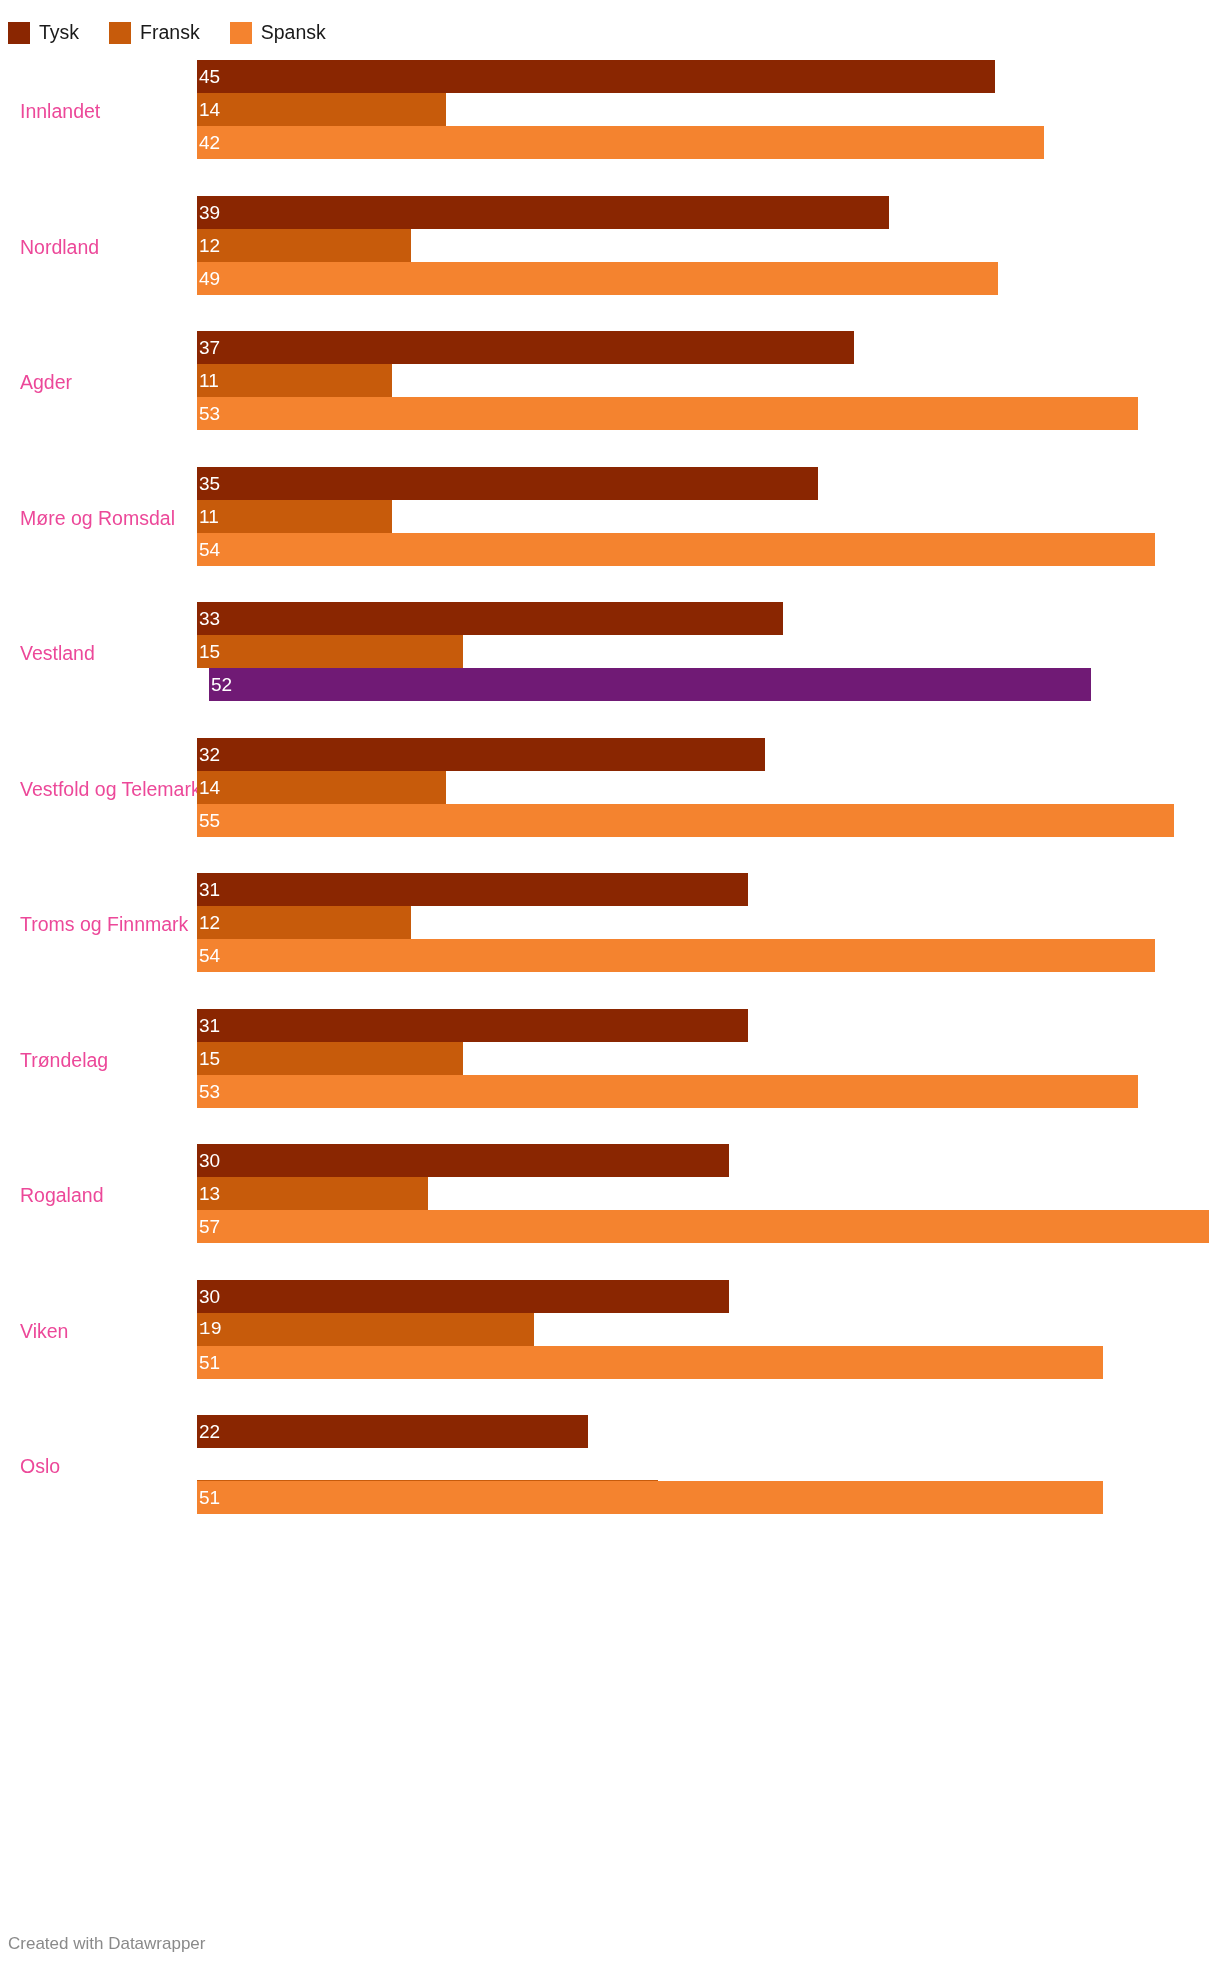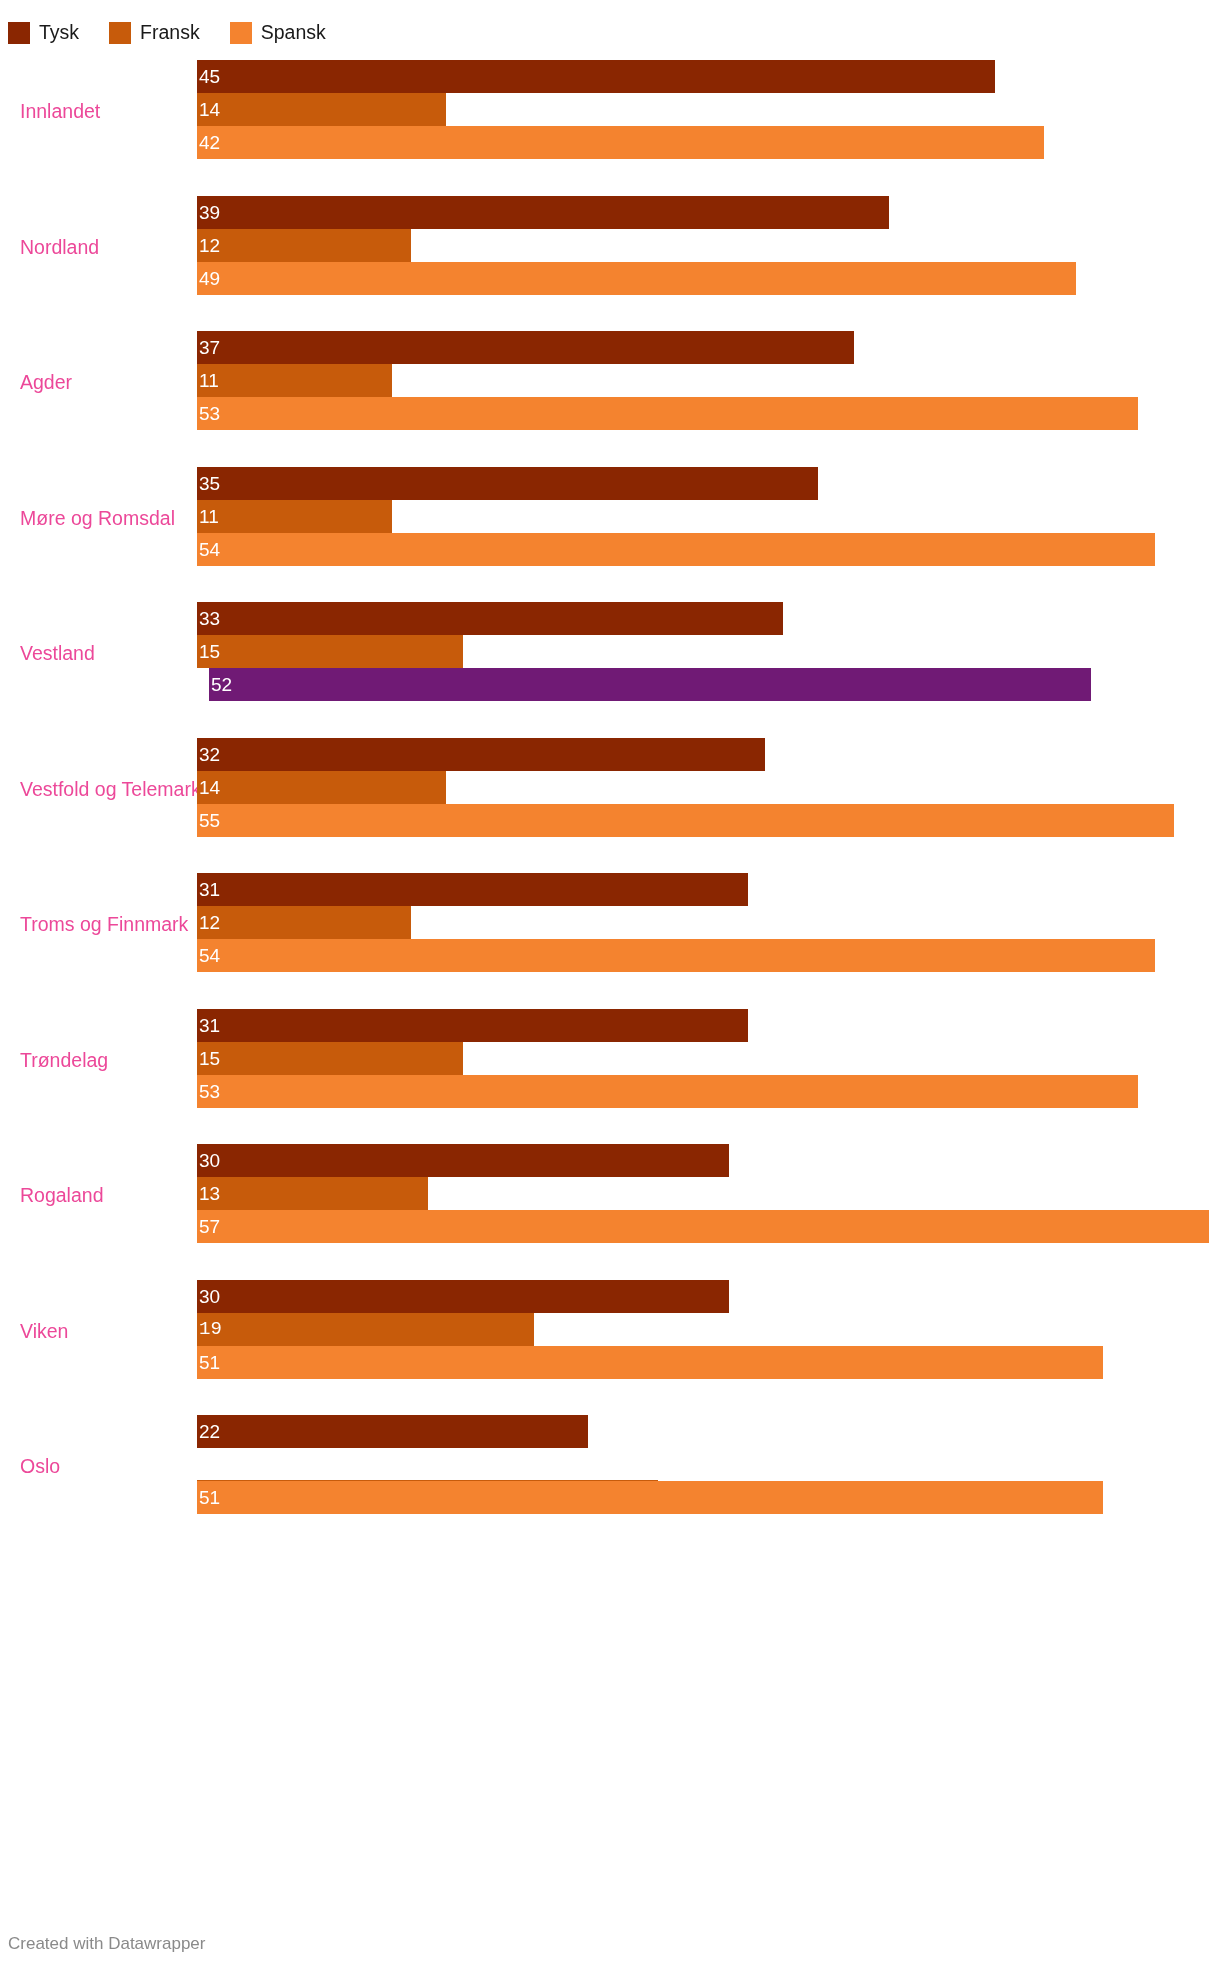--- a/index.html
+++ b/index.html
@@ -146,21 +146,21 @@
           <div class="bar" style="background: rgb(138, 38, 1); width: 692.208px;">
             <span class="bar-value">39</span>
           </div>
         </div>
         <div class="bar-row">
           <div class="bar" style="background: rgb(199, 91, 11); width: 213.532px;">
             <span class="bar-value">12</span>
           </div>
         </div>
         <div class="bar-row">
-          <div class="bar" style="background: rgb(244, 131, 47); width: 879px;">
+          <div class="bar" style="background: rgb(244, 131, 47); width: 801px;">
             <span class="bar-value">49</span>
           </div>
         </div>
       </div>
     </div>
     <div class="group">
       <div class="group-label">Agder</div>
       <div class="bars">
         <div class="bar-row">
           <div class="bar" style="background: rgb(138, 38, 1); width: 656.788px;">

